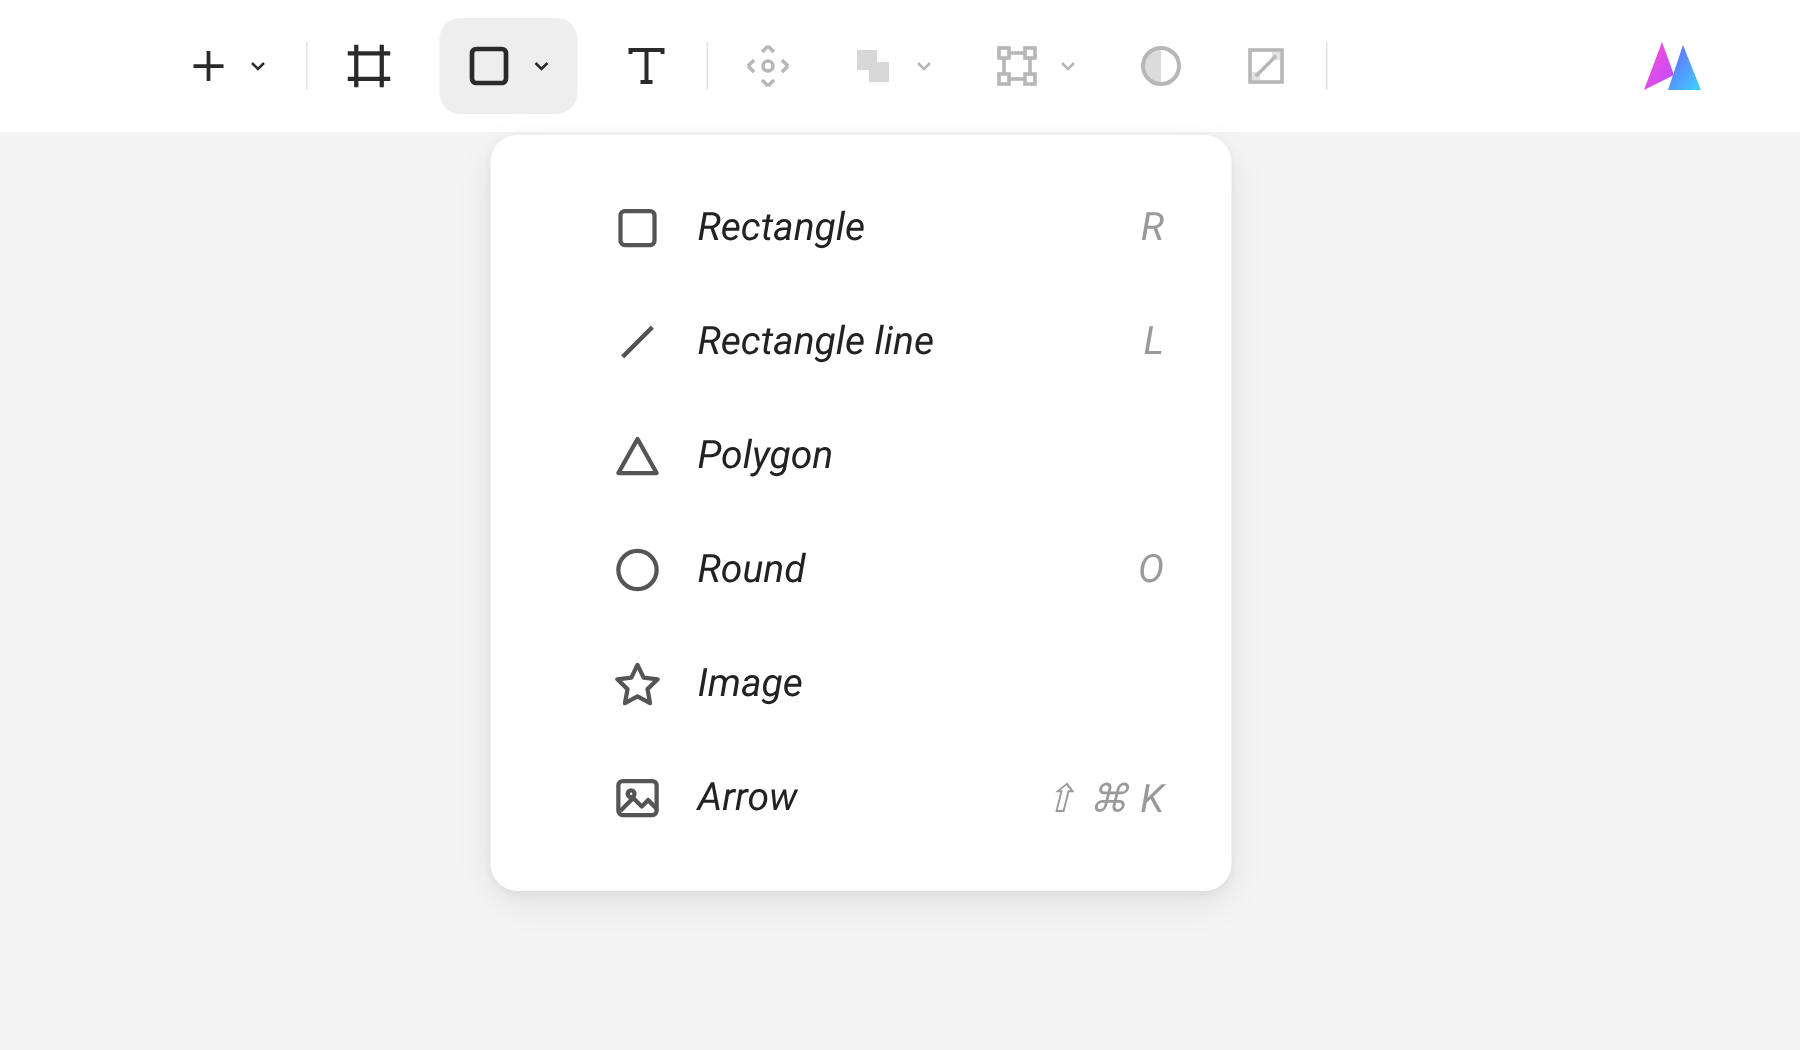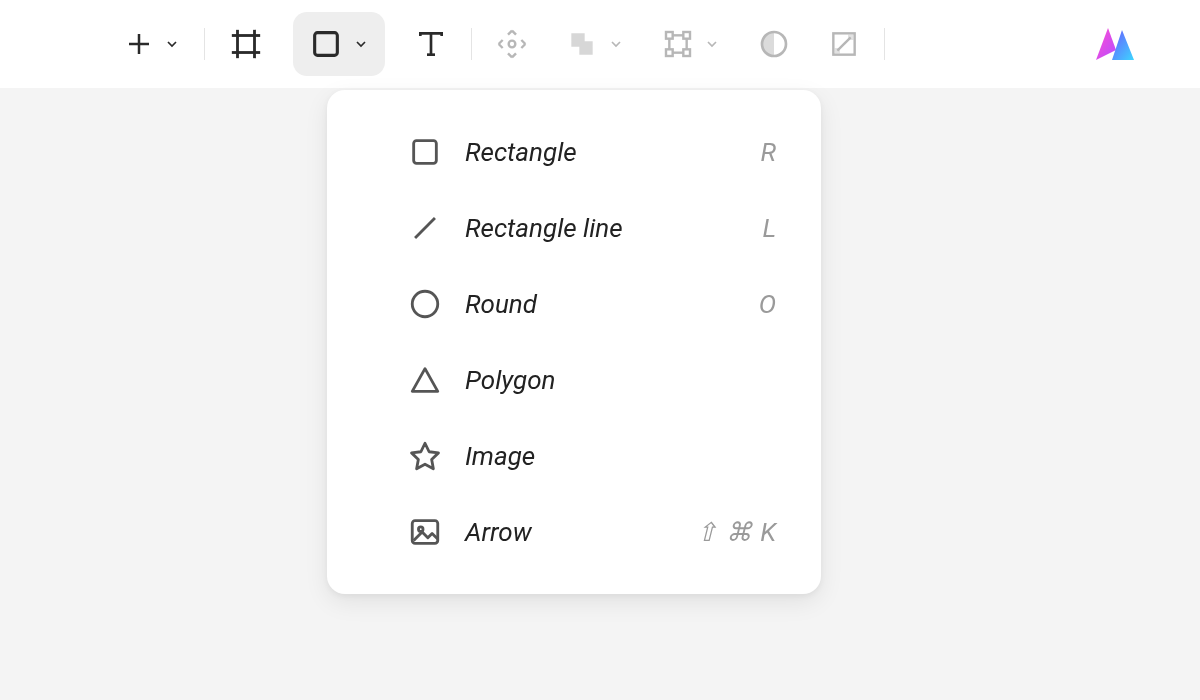--- a/index.html
+++ b/index.html
@@ -230,36 +230,36 @@
           <line x1="5" y1="19" x2="19" y2="5"></line>
         </svg>
     </span>
     <span class="menu-label">Rectangle line</span>
     <span class="menu-shortcut">L</span>
   </div>
 
 
   <div class="menu-item">
     <span class="menu-icon">
+      <svg width="34" height="34" viewBox="0 0 24 24" fill="none" stroke="currentColor" stroke-width="2" stroke-linejoin="round">
+          <polygon points="12 4 21 20 3 20"></polygon>
+        </svg>
+    </span>
+    <span class="menu-label">Polygon</span>
+    <span class="menu-shortcut"></span>
+  </div>
+
+  <div class="menu-item">
+    <span class="menu-icon">
       <svg width="34" height="34" viewBox="0 0 24 24" fill="none" stroke="currentColor" stroke-width="2">
           <circle cx="12" cy="12" r="9"></circle>
         </svg>
     </span>
     <span class="menu-label">Round</span>
     <span class="menu-shortcut">O</span>
-  </div>
-
-  <div class="menu-item">
-    <span class="menu-icon">
-      <svg width="34" height="34" viewBox="0 0 24 24" fill="none" stroke="currentColor" stroke-width="2" stroke-linejoin="round">
-          <polygon points="12 4 21 20 3 20"></polygon>
-        </svg>
-    </span>
-    <span class="menu-label">Polygon</span>
-    <span class="menu-shortcut"></span>
   </div>
 
   <div class="menu-item">
     <span class="menu-icon">
       <svg width="34" height="34" viewBox="0 0 24 24" fill="none" stroke="currentColor" stroke-width="2" stroke-linejoin="round">
           <polygon points="12 3 14.9 9 21.5 9.8 16.7 14.4 17.9 21 12 17.8 6.1 21 7.3 14.4 2.5 9.8 9.1 9"></polygon>
         </svg>
     </span>
     <span class="menu-label">Image</span>
     <span class="menu-shortcut"></span>

